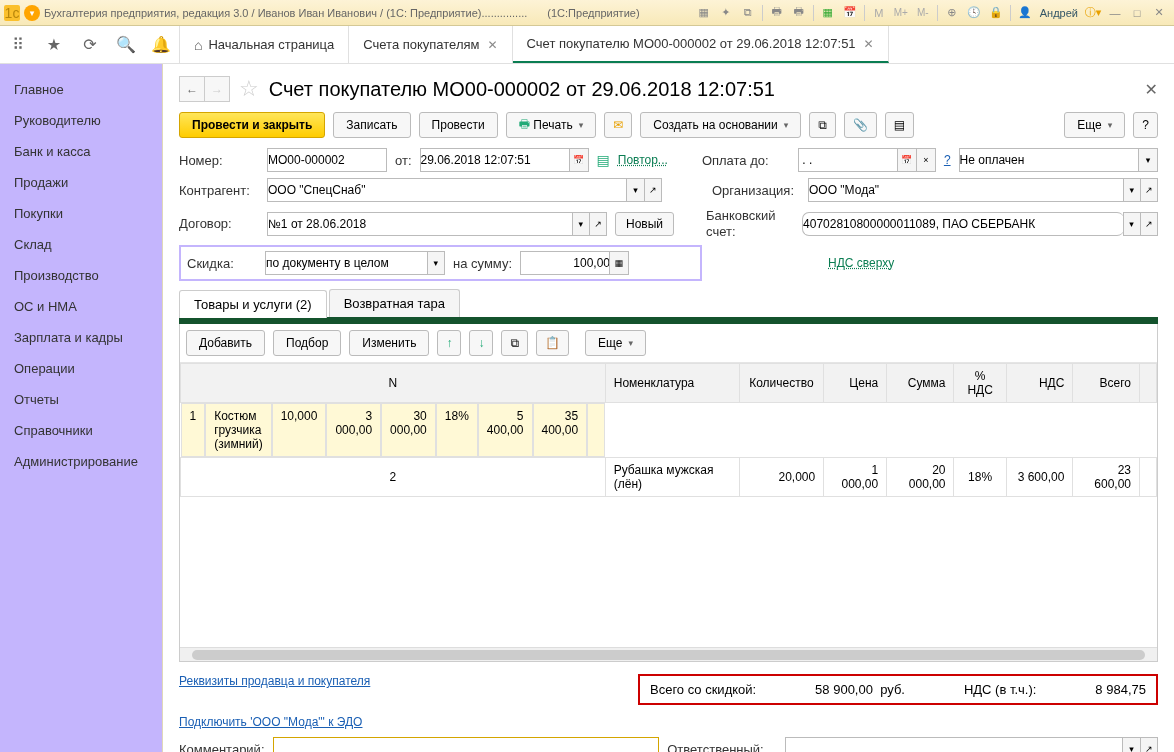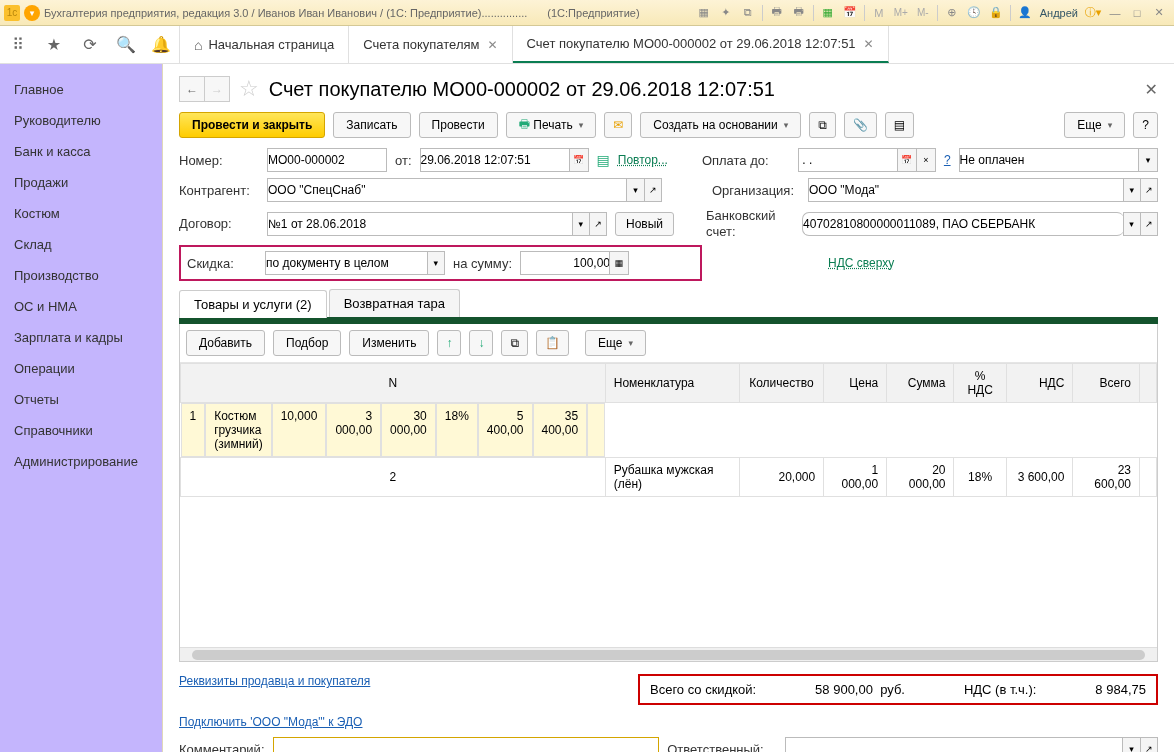--- a/index.html
+++ b/index.html
@@ -1,20 +1,20 @@
 <!DOCTYPE html>
 <html><head>
 <meta charset="utf-8">
 <style>
 * { box-sizing: border-box; margin: 0; padding: 0; font-family: Arial, sans-serif; }
 body { font-size: 12px; background: #fff; width: 1174px; height: 752px; overflow: hidden; }
 
 
 .titlebar { height: 26px; background: linear-gradient(#fdf3d6,#f8e9b8); display: flex; align-items: center; padding: 0 4px; border-bottom: 1px solid #d4c896; }
-.titlebar .logo { width:16px; height:16px; background:#fbc02d; border-radius:2px; font-size:10px; display:flex; align-items:center; justify-content:center; color:#b8860b; font-weight:normal; }
+.titlebar .logo { width:16px; height:16px; background:#fbc02d; border-radius:2px; font-size:14px; display:flex; align-items:center; justify-content:center; color:#b8860b; font-weight:normal; }
 .titlebar .arrow { width:16px; height:16px; background:#ffa500; border-radius:8px; margin:0 4px; display:flex; align-items:center; justify-content:center; color:#fff; font-size:9px; }
 .titlebar .title { color:#666; font-size:11px; flex:0 0 auto; }
 .titlebar .spacer { flex:1; }
 .titlebar .tb-btn { width:18px; height:18px; margin:0 2px; display:flex; align-items:center; justify-content:center; color:#888; font-size:11px; }
 .titlebar .user { color:#356; font-size:11px; margin:0 4px; }
 .titlebar .sep { width:1px; height:16px; background:#ccc; margin:0 3px; }
 
 
 .tabsrow { height: 38px; background:#fff; border-bottom:1px solid #e0e0e0; display:flex; align-items:stretch; }
 .tabsrow .iconbox { width:36px; display:flex; align-items:center; justify-content:center; color:#666; font-size:16px; }
@@ -47,21 +47,21 @@
 
 .frow { display:flex; align-items:center; margin-bottom:6px; gap:8px; }
 .lbl { font-size:13px; color:#333; }
 .inp { height:24px; border:1px solid #bbb; padding:0 0; font-size:12px; background:#fff; }
 .sel { display:flex; }
 .sel .inp { border-right:none; }
 .sel .sbtn { width:20px; height:24px; border:1px solid #bbb; background:#f5f5f5; display:flex; align-items:center; justify-content:center; font-size:9px; margin-left:-1px; }
 .link { color:#0a7d52; text-decoration:underline dotted; cursor:pointer; }
 .link2 { color:#1a5fb4; text-decoration:underline; cursor:pointer; }
 
-.redbox { border:2px solid #be185d; padding:4px 6px; display:flex; align-items:center; gap:8px; }
+.redbox { border:2px solid #c4b5fd; padding:4px 6px; display:flex; align-items:center; gap:8px; }
 
 
 .tabs2 { display:flex; border-bottom:7px solid #14532d; margin-top:8px; }
 .tabs2 .t2 { padding:6px 14px; border:1px solid #ccc; border-bottom:none; background:#f5f5f5; font-size:13px; margin-right:2px; border-radius:3px 3px 0 0; }
 .tabs2 .t2.active { background:#fff; position:relative; top:1px; }
 
 
 .tblwrap { border:1px solid #ccc; border-top:none; }
 .tblbar { display:flex; align-items:center; padding:6px; gap:8px; border-bottom:1px solid #e5e5e5; }
 .tbl { width:100%; border-collapse:collapse; }
@@ -135,21 +135,21 @@
     <span class="close">✕</span>
   </div>
 </div>
 
 <div class="layout">
   <div class="sidebar">
     <div class="item">Главное</div>
     <div class="item">Руководителю</div>
     <div class="item">Банк и касса</div>
     <div class="item">Продажи</div>
-    <div class="item">Костюм</div>
+    <div class="item">Покупки</div>
     <div class="item">Склад</div>
     <div class="item">Производство</div>
     <div class="item">ОС и НМА</div>
     <div class="item">Зарплата и кадры</div>
     <div class="item">Операции</div>
     <div class="item">Отчеты</div>
     <div class="item">Справочники</div>
     <div class="item">Администрирование</div>
   </div>
 

